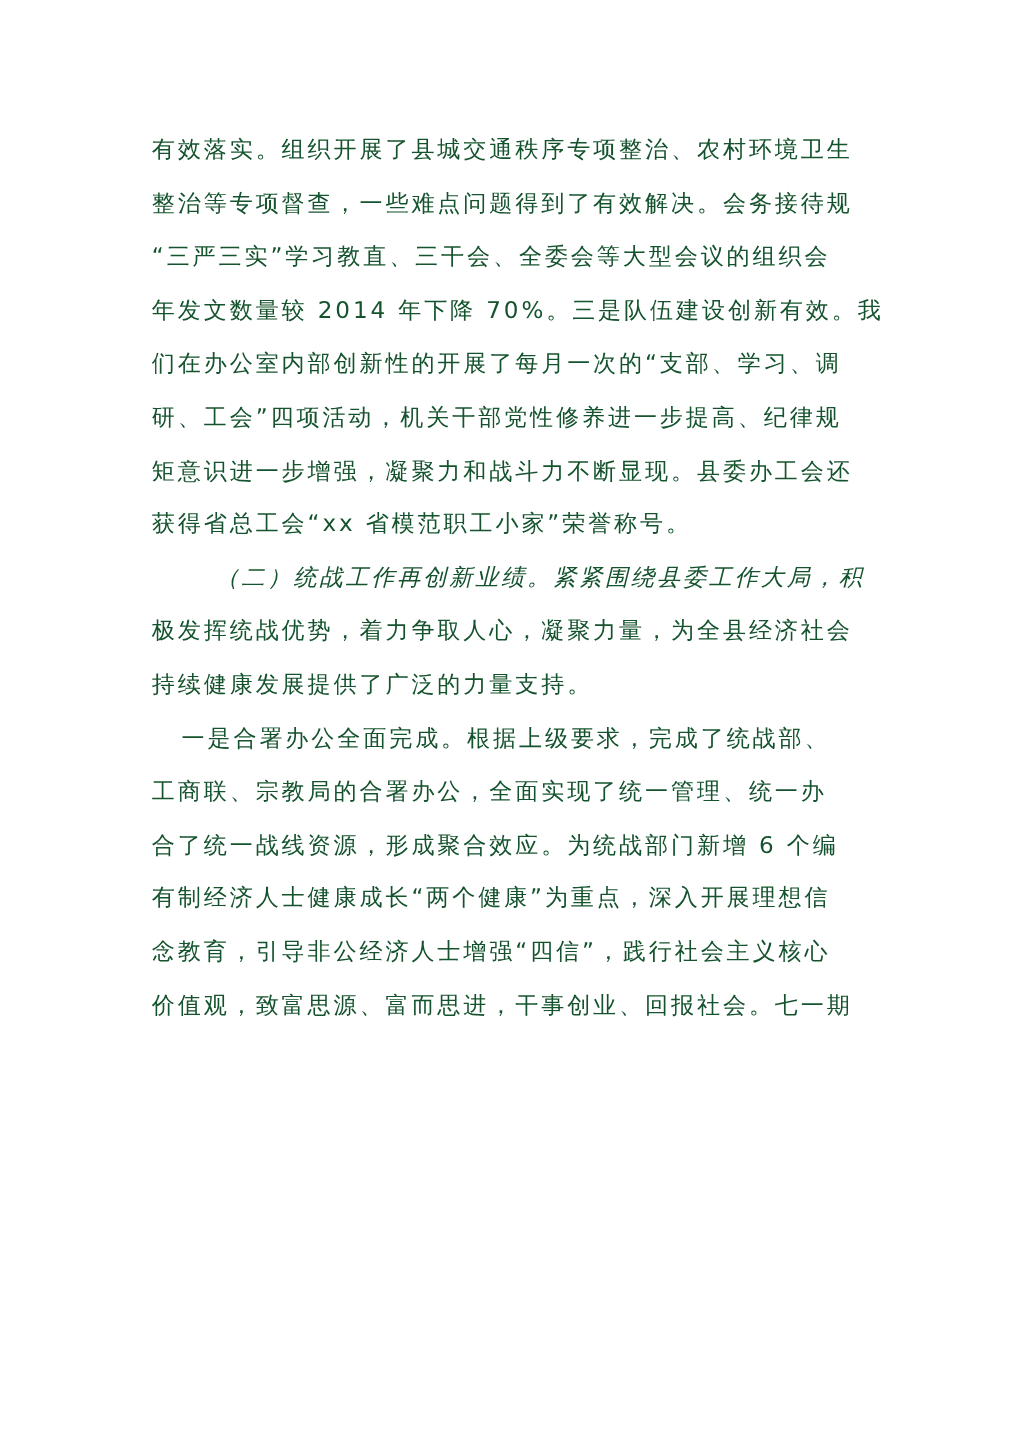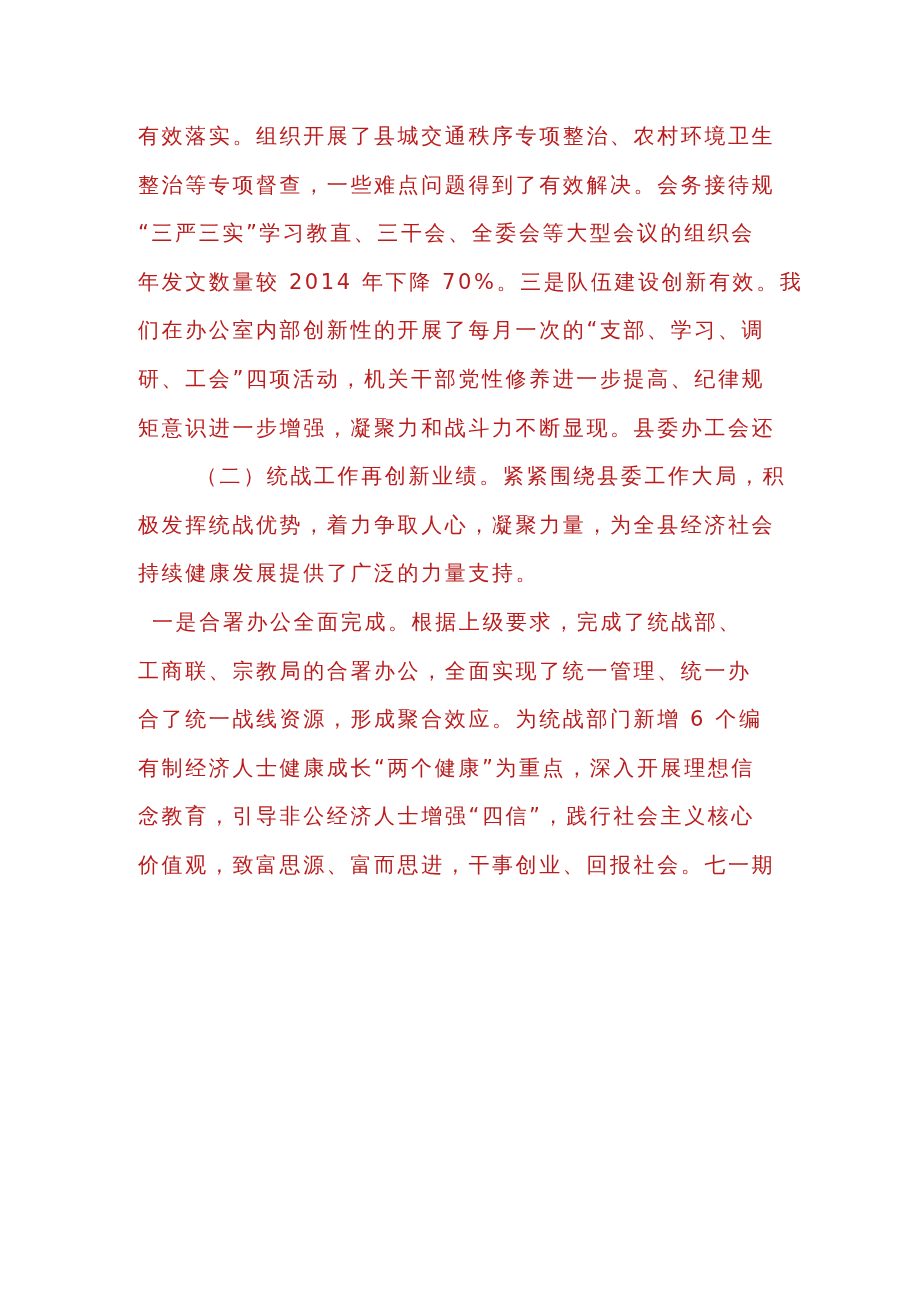--- a/index.html
+++ b/index.html
@@ -3,41 +3,42 @@
   <meta charset="utf-8">
   <style>
     html, body { margin: 0; padding: 0; background: #ffffff; }
     body { width: 920px; height: 1301px; position: relative; overflow: hidden; }
     .page {
       position: absolute; left: 0; top: 0; width: 920px; height: 1301px; background: #ffffff;
     }
     .content {
       position: absolute; left: 138px; top: 112px; width: 630px;
       font-family: "DejaVu Sans", "Liberation Sans", sans-serif;
-      font-size: 21px; color: #b91c1c; line-height: 48.6px;
+      font-size: 21px; color: #14532d; line-height: 48.6px;
       letter-spacing: 2.6px;
     }
     .line { white-space: nowrap; height: 48.6px; }
-    .indent-2 { padding-left: 58px; }
-    .indent-1 { padding-left: 14px; }
+    .indent-2 { padding-left: 58px; font-style: italic; }
+    .indent-1 { padding-left: 14px; text-align: center; }
   </style>
 </head>
 <body>
 
 <div class="page">
   <div class="content">
 
     <div>
       <div class="line">有效落实。组织开展了县城交通秩序专项整治、农村环境卫生</div>
       <div class="line">整治等专项督查，一些难点问题得到了有效解决。会务接待规</div>
       <div class="line">“三严三实”学习教直、三干会、全委会等大型会议的组织会</div>
       <div class="line">年发文数量较 2014 年下降 70%。三是队伍建设创新有效。我</div>
       <div class="line">们在办公室内部创新性的开展了每月一次的“支部、学习、调</div>
       <div class="line">研、工会”四项活动，机关干部党性修养进一步提高、纪律规</div>
       <div class="line">矩意识进一步增强，凝聚力和战斗力不断显现。县委办工会还</div>
+      <div class="line">获得省总工会“xx 省模范职工小家”荣誉称号。</div>
     </div>
 
     <div>
       <div class="line indent-2">（二）统战工作再创新业绩。紧紧围绕县委工作大局，积</div>
       <div class="line">极发挥统战优势，着力争取人心，凝聚力量，为全县经济社会</div>
       <div class="line">持续健康发展提供了广泛的力量支持。</div>
     </div>
 
     <div>
       <div class="line indent-1">一是合署办公全面完成。根据上级要求，完成了统战部、</div>

